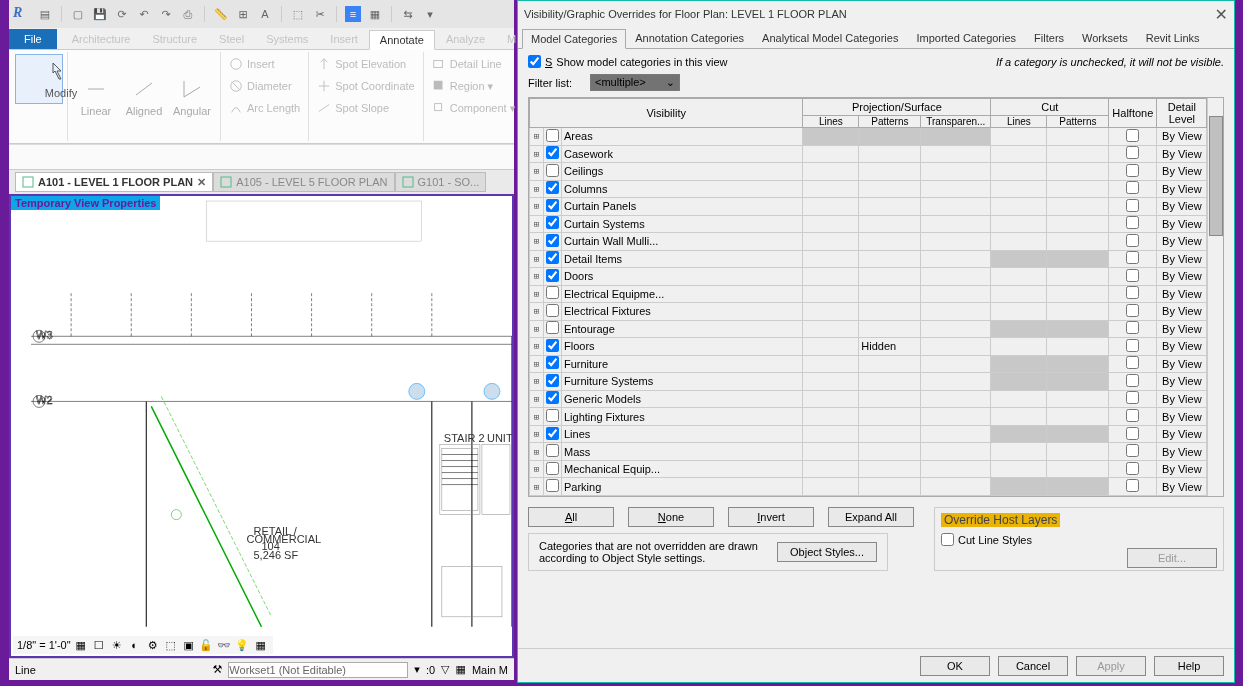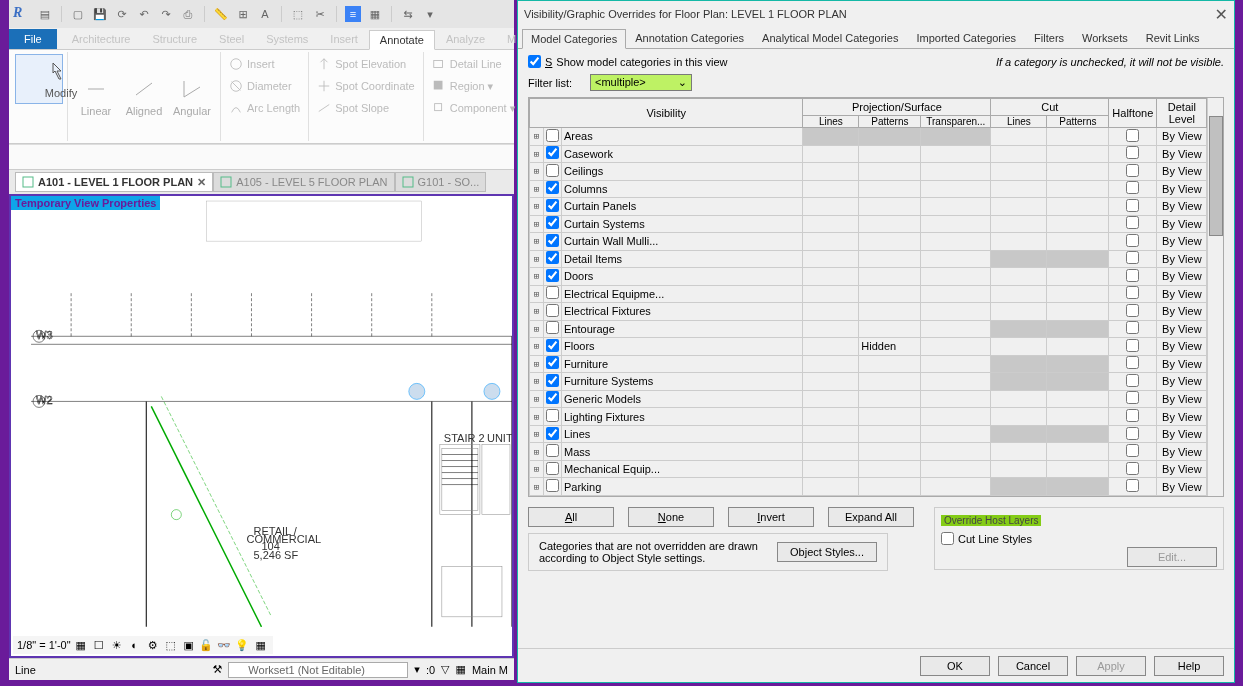--- a/index.html
+++ b/index.html
@@ -26,53 +26,53 @@
 .doctab{display:flex;align-items:center;gap:4px;padding:2px 6px;color:#888;background:#dcdcdc;border:1px solid #bbb;height:20px;white-space:nowrap;}
 .doctab.active{background:#fff;color:#333;font-weight:bold;}
 .doctab .x{font-weight:bold;color:#666;}
 .doctab svg{width:12px;height:12px;}
 .viewport{flex:1;background:#fff;position:relative;overflow:hidden;border:2px solid #5e35b1;}
 .viewport .tvp{position:absolute;left:0;top:0;background:#0ea5e9;color:#6a1b9a;font-weight:bold;padding:1px 4px;font-size:11px;}
 .drawing{position:absolute;inset:0;}
 .viewcontrols{position:absolute;left:2px;bottom:2px;height:18px;display:flex;align-items:center;gap:2px;background:#f5f5f5;padding:0 4px;}
 .vc{width:16px;height:16px;display:flex;align-items:center;justify-content:center;}
 .statusbar{height:22px;background:#f0f0f0;border-top:1px solid #ccc;display:flex;align-items:center;padding:0 6px;gap:6px;}
-.wsel{border:1px solid #aaa;padding:1px 19px;width:180px;color:#666;background:#fff;}
+.wsel{border:1px solid #aaa;padding:1px 0;width:180px;color:#666;background:#fff;}
 
 
 .dlg{position:absolute;left:517px;top:0;width:718px;height:683px;background:#f0f0f0;border:1px solid #14b8a6;display:flex;flex-direction:column;}
 .dlg-title{height:26px;display:flex;align-items:center;justify-content:space-between;padding:0 6px;color:#333;}
 .dlg-title .x{font-size:16px;color:#555;}
 .dlg-tabs{height:22px;display:flex;align-items:end;padding-left:4px;border-bottom:1px solid #aaa;}
 .dtab{padding:3px 8px;color:#333;border:1px solid transparent;position:relative;}
 .dtab.active{background:#f0f0f0;border:1px solid #aaa;border-bottom:1px solid #f0f0f0;top:1px;font-weight:normal;}
 .dlg-pad{padding:6px 10px;display:flex;flex-direction:column;gap:6px;flex:1;}
 .dlg-toprow{display:flex;justify-content:space-between;align-items:center;}
 .dlg-toprow label{display:flex;align-items:center;gap:4px;}
 .filterrow{display:flex;align-items:center;gap:18px;}
-.fsel{border:1px solid #7a7a7a;padding:1px 4px;width:102px;background:#bef264;display:flex;justify-content:space-between;}
+.fsel{border:1px solid #7a7a7a;padding:1px 4px;width:90px;background:#737373;display:flex;justify-content:space-between;}
 .gridwrap{border:1px solid #aaa;height:400px;display:flex;overflow:hidden;}
 .g{border-collapse:collapse;width:100%;}
 .gh th{border:1px solid #aaa;background:#f0f0f0;font-weight:normal;padding:2px 3px;}
 .gh .v{width:150px;}
 .subh th{border:1px solid #aaa;background:#f0f0f0;font-weight:normal;font-size:10px;}
 .grow td{border:1px solid #ccc;height:17px;padding:0 2px;}
 .grow .exp{width:14px;text-align:center;font-family:monospace;color:#555;font-size:9px;border:1px solid #ccc;}
 .grow .ck{width:14px;text-align:center;}
 .grow .ck input{margin:0;}
 .grow .vis{text-align:left;white-space:nowrap;overflow:hidden;}
 .grow .shade{background:#c8c8c8;}
 .grow .ht{text-align:center;}
 .grow .dl{text-align:center;}
 .vscroll{width:16px;background:#f0f0f0;border-left:1px solid #ccc;position:relative;}
 .vscroll .thumb{position:absolute;top:18px;width:14px;left:1px;height:120px;background:#c0c0c0;border:1px solid #888;}
 .selrow{display:flex;gap:14px;margin-top:4px;}
 .selbtn{flex:0 0 86px;border:1px solid #888;background:#e9e9e9;padding:3px 0;text-align:center;}
 .hostbox{border:1px solid #ccc;padding:6px;flex:1;margin-left:10px;}
-.hostbox .hdr{font-size:10px;color:#444;margin-top:-12px;background:#84cc16;display:inline-block;padding:0 3px;}
+.hostbox .hdr{font-size:12px;color:#444;margin-top:-12px;background:#eab308;display:inline-block;padding:0 3px;}
 .objrow{display:flex;align-items:center;gap:10px;margin-top:6px;}
 .objbox{border:1px solid #ccc;padding:6px 10px;flex:0 0 360px;}
 .objbtn{border:1px solid #888;background:#e9e9e9;padding:3px 12px;}
 .dlg-btns{height:34px;border-top:1px solid #ccc;display:flex;justify-content:flex-end;align-items:center;gap:8px;padding:0 10px;}
 .dlg-btn{width:70px;padding:3px 0;text-align:center;border:1px solid #888;background:#e9e9e9;}
 .dlg-btn.dis{color:#999;}
 .editbtn{border:1px solid #888;background:#e9e9e9;padding:3px 30px;color:#999;}
 </style>
 </head>
 <body>

